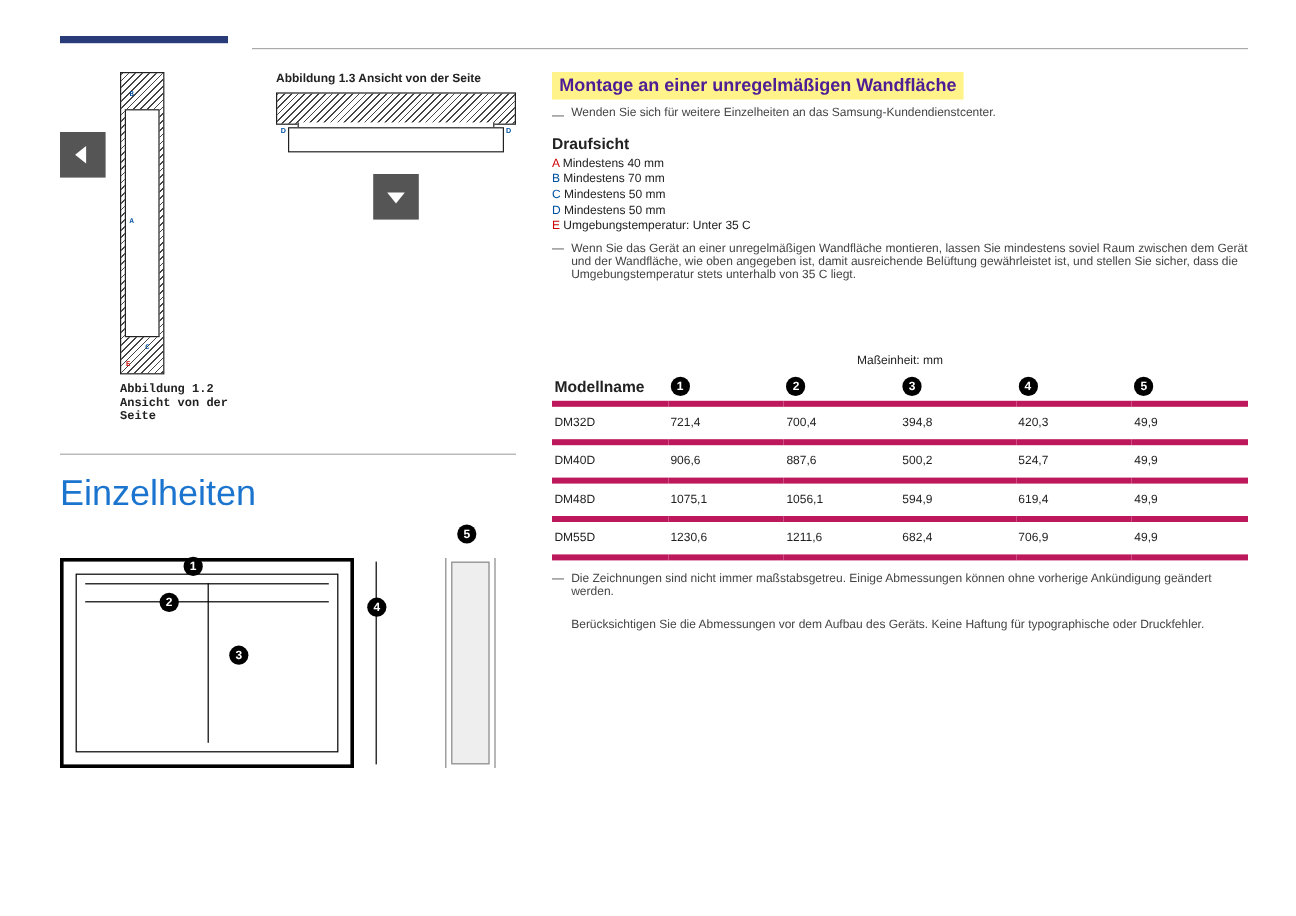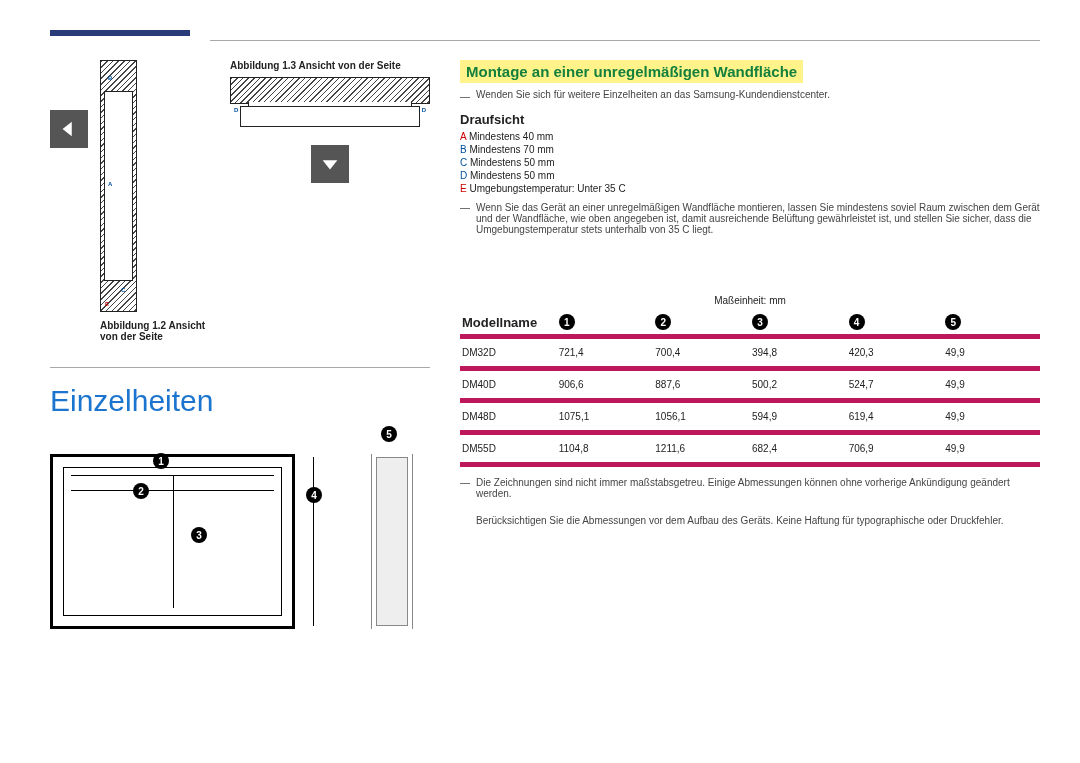--- a/index.html
+++ b/index.html
@@ -77,21 +77,21 @@
   }
   .nc { position:absolute; }
   .dim-h { position:absolute; left:18px; right:18px; top:18px; height:0; border-top:1px solid #000;}
   .dim-h2 { position:absolute; left:18px; right:18px; top:33px; height:0; border-top:1px solid #000;}
   .dim-v { position:absolute; top:18px; bottom:18px; left:50%; width:0; border-left:1px solid #000;}
   .dim-v-out { position:absolute; top:0; bottom:0; right:-22px; width:0; border-left:1px solid #000;}
   .prof { width:40px; height:175px; position:relative; border-left:1px solid #888; border-right:1px solid #888;}
   .prof-sh { position:absolute; top:3px; bottom:3px; left:4px; right:4px; background:#eee; border:1px solid #888;}
   
   h2.hl {
-    background:#fff38a; color:#15803d; font-weight:bold; font-size:15px;
+    background:#fff38a; color:#4c1d95; font-weight:bold; font-size:15px;
     padding:3px 6px; display:inline-block; margin:0 0 6px;
   }
   .dash-note { display:flex; gap:6px; font-size:10px; color:#444; margin-bottom:10px;}
   .dash-note .d { padding-top:2px;}
   h3.sub { font-size:13px; font-weight:bold; margin:0 0 4px; }
   .kv { font-size:10px; margin:2px 0;}
   .k-a { color:#c00; } .k-b { color:#0050a0;} .k-c { color:#0050a0;} .k-d { color:#0050a0;} .k-e { color:#c00;}
   .dash-block { display:flex; gap:6px; font-size:10px; color:#444; margin-top:8px;}
   
   .unit { text-align:center; font-size:10px; margin-bottom:4px;}
@@ -115,21 +115,21 @@
     <div class="fig-block">
 
       <div style="display:flex;flex-direction:column;align-items:center;gap:8px;">
         <div style="height:42px;"></div>
         <div class="arrow-left">
           <svg viewBox="0 0 24 24">
               <path fill="#fff" d="M15 4l-10 8 10 8z"></path>
             </svg>
         </div>
       </div>
-      <div style="display:flex;flex-direction:column;">
+      <div style="display:flex;flex-direction:column;font-family:Liberation Mono, monospace;">
         <div class="hatch side-view">
           <div class="side-inner"></div>
           <span class="lbl-tiny" style="position:absolute;top:14px;left:7px;">B</span>
           <span class="lbl-tiny" style="position:absolute;top:120px;left:7px;">A</span>
           <span class="lbl-tiny" style="position:absolute;bottom:18px;left:20px;">C</span>
           <span class="lbl-tiny lbl-red" style="position:absolute;bottom:4px;left:4px;">E</span>
         </div>
         <div class="cap12">Abbildung 1.2 Ansicht von der Seite</div>
       </div>
 
@@ -231,21 +231,21 @@
         <tr>
           <td>DM48D</td>
           <td>1075,1</td>
           <td>1056,1</td>
           <td>594,9</td>
           <td>619,4</td>
           <td>49,9</td>
         </tr>
         <tr>
           <td>DM55D</td>
-          <td>1104,8</td>
+          <td>1230,6</td>
           <td>1211,6</td>
           <td>682,4</td>
           <td>706,9</td>
           <td>49,9</td>
         </tr>
       </tbody>
     </table>
 
     <div class="dash-block" style="margin-top:10px;">
       <div class="d">―</div>

